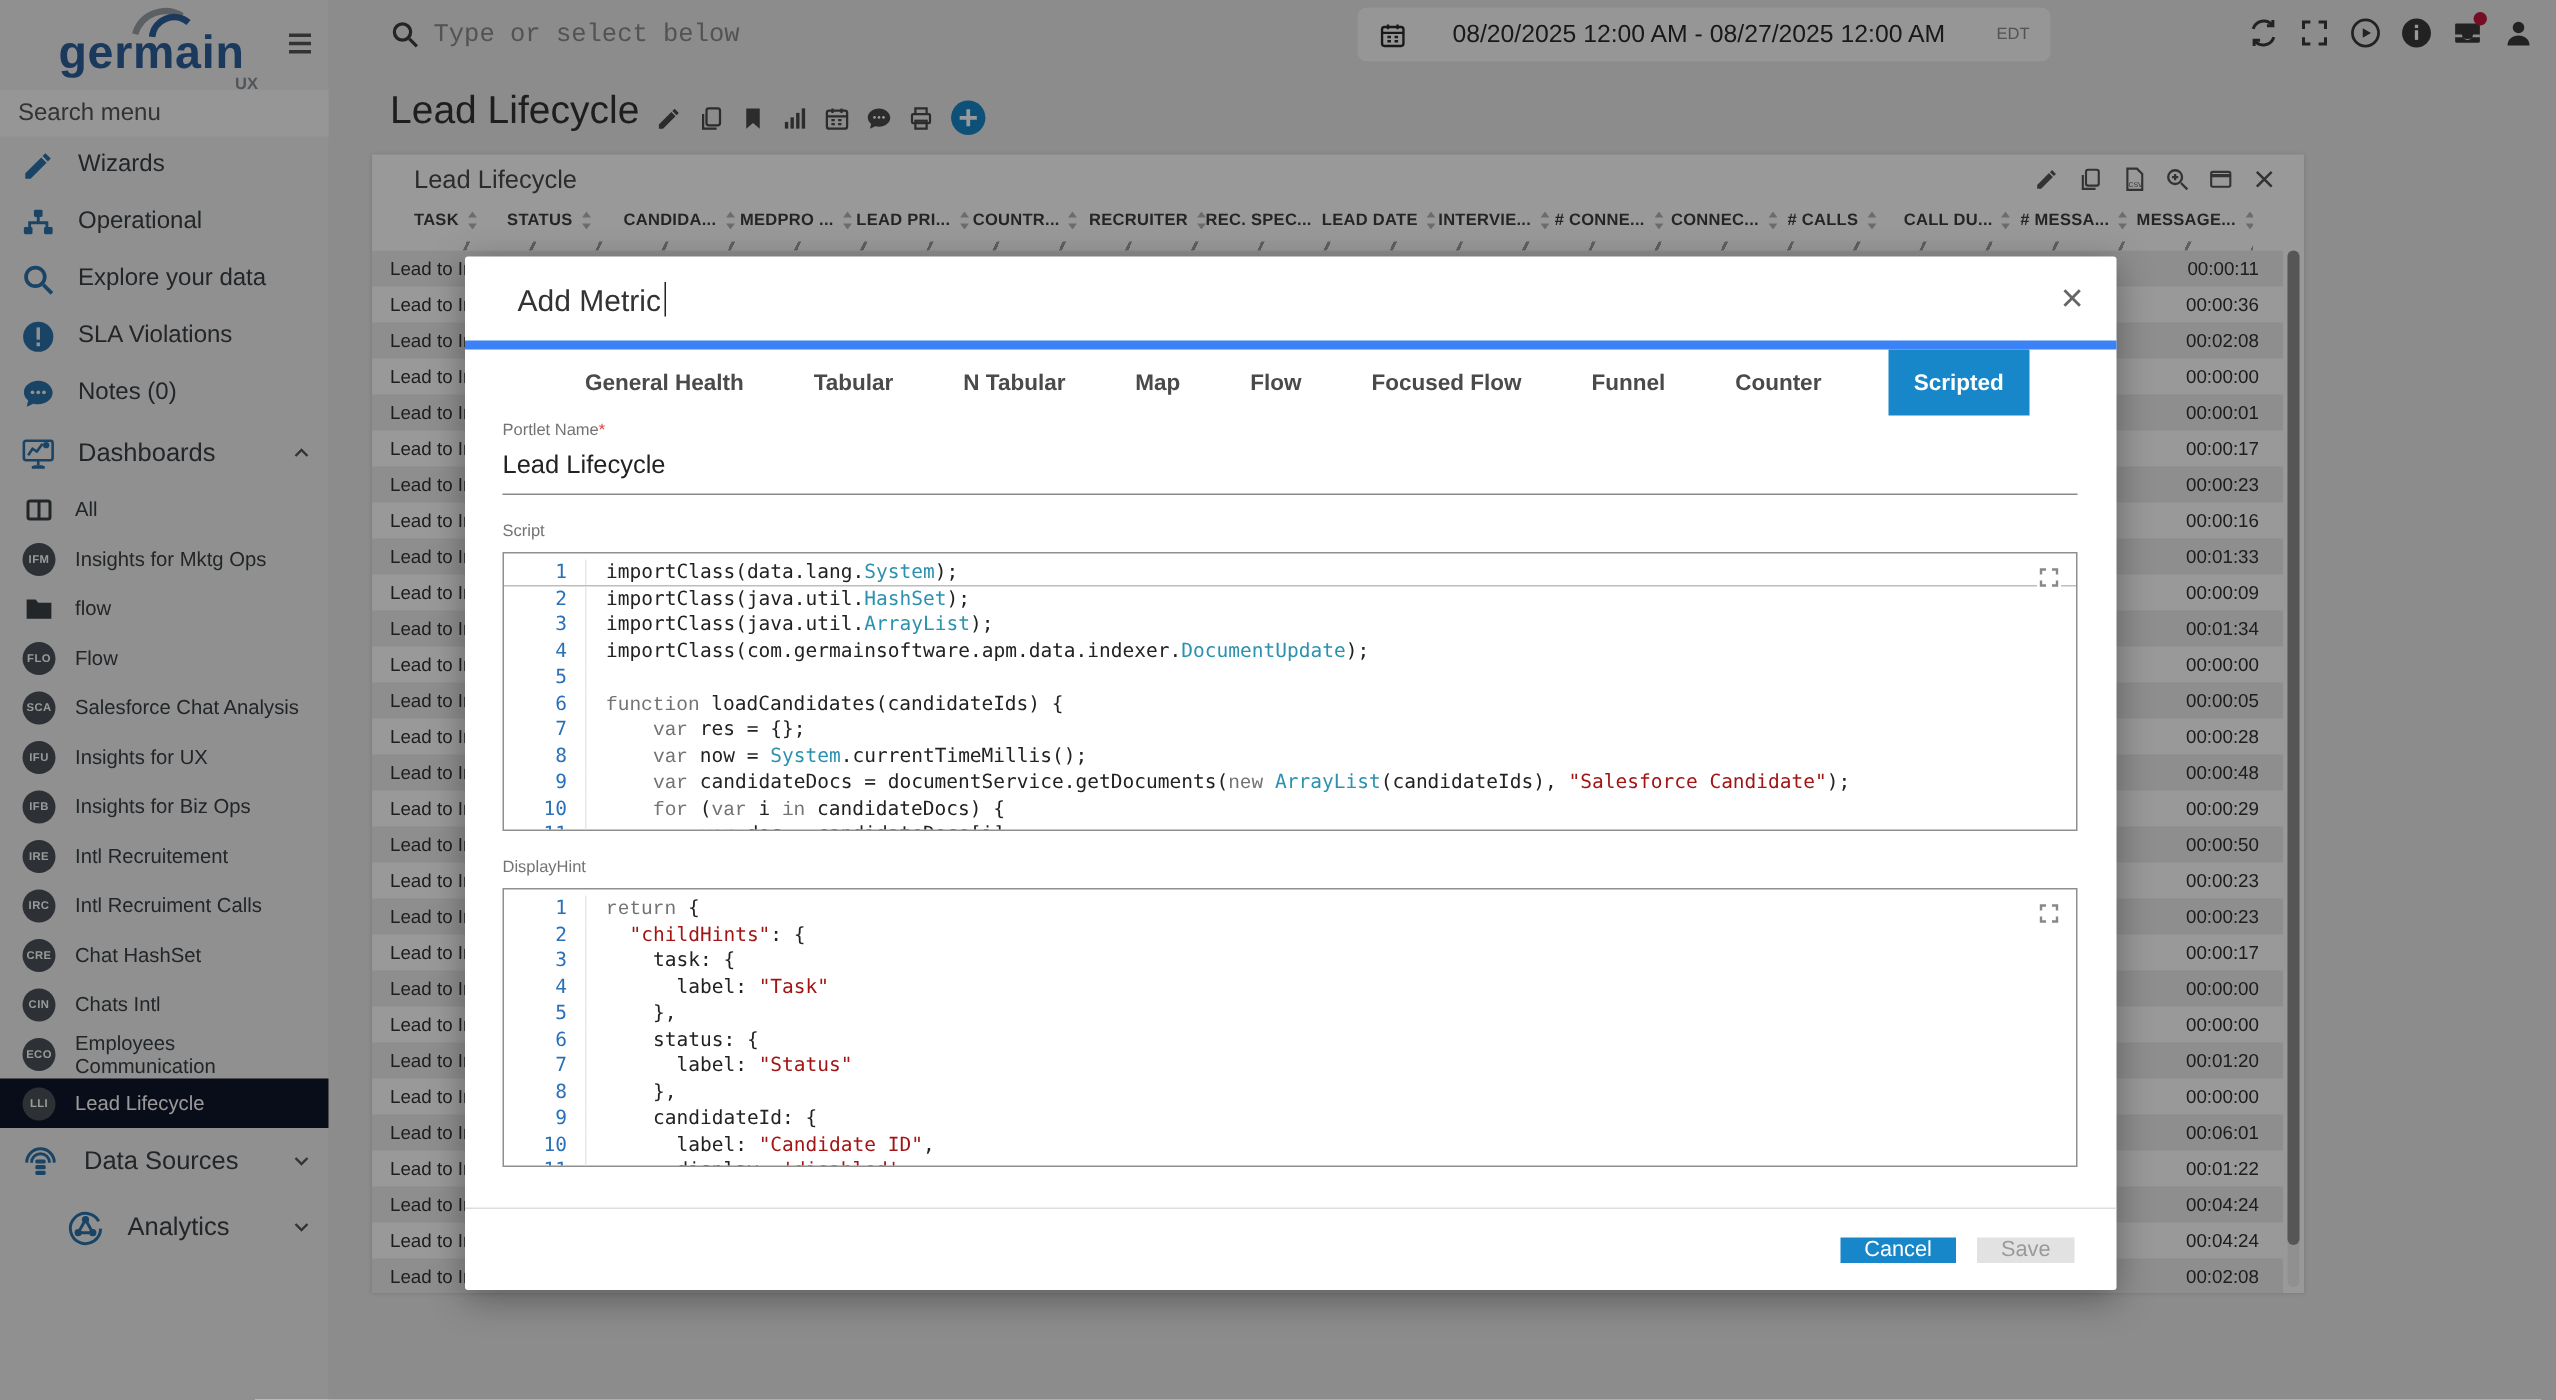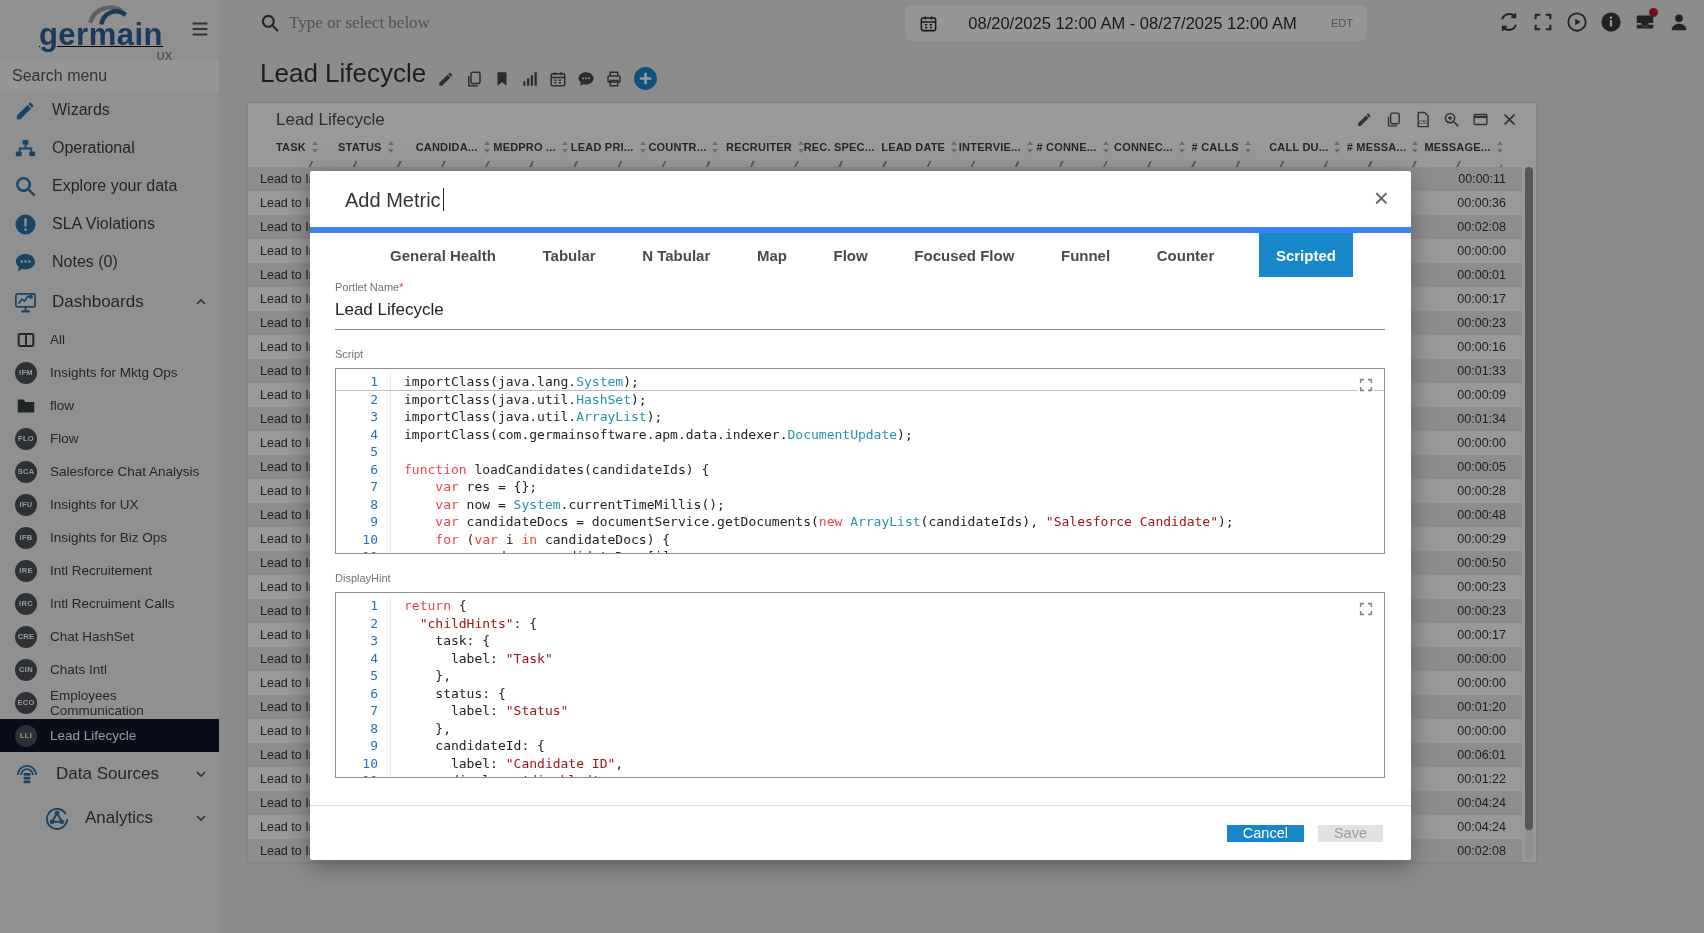--- a/index.html
+++ b/index.html
@@ -2,21 +2,21 @@
 <html><head>
 <meta charset="utf-8">
 <style>
   * { margin:0; padding:0; box-sizing:border-box; }
   html,body { width:1704px; height:933px; overflow:hidden; }
   body { font-family:"Liberation Sans", sans-serif; background:#e9e9e9; position:relative; }
 
   
   aside { position:absolute; left:0; top:0; width:219px; height:933px; background:#f0f0f0; z-index:1; }
   .logo-row { position:relative; height:60px; }
-  .logo { position:absolute; left:26px; top:6px; width:150px; text-align:center; cursor:pointer;text-decoration:underline; }
+  .logo { position:absolute; left:26px; top:6px; width:150px; text-align:center; cursor:pointer; }
   .logo .swoosh { position:absolute; left:52px; top:-4px; }
   .brand { font-size:31px; font-weight:bold; color:#2d5f9b; letter-spacing:.5px; line-height:58px; }
   .brand-sub { position:absolute; right:4px; bottom:2px; font-size:11px; font-weight:bold; color:#8a8f94; }
   .hamburger { position:absolute; right:8px; top:18px; width:22px; height:22px; color:#555; cursor:pointer; }
   .sb-search { display:block; width:219px; height:31px; border:none; outline:none; background:#fafafa; color:#555;
                font-size:16px; padding:0 12px; font-family:"Liberation Sans",sans-serif; }
   .sb-search::placeholder { color:#555; }
   .sb-item { display:flex; align-items:center; gap:15px; height:38px; padding:0 10px 0 14px; font-size:16px; color:#3a4045; cursor:pointer; }
   .sb-item.big { height:42px; font-size:17px; }
   .sb-item .ico { width:23px; height:23px; color:#2b72a8; flex:none; }
@@ -27,21 +27,21 @@
   .badge { width:22px; height:22px; border-radius:50%; background:#4b5157; color:#fff; font-size:7.5px; font-weight:bold;
            display:flex; align-items:center; justify-content:center; letter-spacing:.3px; flex:none; }
   .sb-sub.sel { background:#0f172a; color:#fff; }
   svg { display:block; width:100%; height:100%; }
 
   
   main { position:absolute; left:219px; top:0; right:0; bottom:0; }
   .topbar { position:relative; height:46px; }
   .tb-search-ico { position:absolute; left:41px; top:13px; width:20px; height:20px; color:#3c3c3c; }
   .tb-search { position:absolute; left:70px; top:5px; width:560px; height:36px; border:none; outline:none; background:transparent;
-               font-size:17px; color:#a21caf; font-family:Liberation Serif, serif; }
+               font-size:17px; color:#a21caf; font-family:Liberation Mono, monospace; }
   .tb-search::placeholder { color:#8a8a8a; }
   .datepill { position:absolute; left:686px; top:5px; width:462px; height:36px; background:#fafafa; border-radius:6px;
               display:flex; align-items:center; gap:12px; padding:0 14px; cursor:pointer;justify-content:space-between; }
   .datepill .cal { width:19px; height:19px; color:#2b2b2b; flex:none; }
   .datepill .rng { font-size:16.5px; color:#2b2b2b; white-space:nowrap; }
   .datepill .tz { font-size:11px; color:#8a8a8a; margin-left:4px; }
   .tb-icos { position:absolute; right:14px; top:11px; display:flex; gap:12px; }
   .tb-ico { width:22px; height:22px; color:#3a3a3a; cursor:pointer; position:relative; }
   .tb-ico .dot { position:absolute; right:-2px; top:-3px; width:9px; height:9px; border-radius:50%; background:#c4183c; }
 
@@ -87,21 +87,21 @@
   .tab.active { background:#1787c9; color:#fff; padding:0 17px; }
   .m-body { position:absolute; left:25px; right:26px; top:106px; }
   .flabel { font-size:11px; color:#737373; margin-top:18px; }
   .req { color:#e53935; }
   .fvalue { font-size:17px; color:#222; padding:7px 0 9px 0; border-bottom:1px solid #8a8a8a; cursor:text; }
   .editor { position:relative; border:1px solid #8f8f8f; height:186px; overflow:hidden; margin-top:8px; background:#fff; padding-top:4px; }
   .cl { display:flex; height:17.5px; font:13px "DejaVu Sans Mono", monospace; line-height:17.5px; white-space:pre; }
   .cl.u { border-bottom:1px solid #bdbdbd; }
   .cl .ln { width:54px; text-align:right; padding-right:12px; color:#2a70b8; flex:none; }
   .cl .code { flex:1; padding-left:13px; border-left:1px solid #e8e8e8; overflow:hidden; }
-  .tk-k { color:#ef4444; } .tk-c { color:#2b91af; } .tk-s { color:#a31515; } .tk-t { color:#222; }
+  .tk-k { color:#737373;font-family:Liberation Mono, monospace; } .tk-c { color:#2b91af; } .tk-s { color:#a31515; } .tk-t { color:#222; }
   .exp { position:absolute; right:10px; top:8px; width:16px; height:16px; color:#888; cursor:pointer; background:#fff; }
   .m-foot { position:absolute; left:0; right:0; bottom:0; height:55px; border-top:1px solid #ddd;
             display:flex; align-items:center; justify-content:flex-end; gap:14px; padding-right:28px; }
   .btn { height:17px; border:none; border-radius:0; font-size:14.5px; padding:0 16px; cursor:pointer; font-family:"Liberation Sans",sans-serif; }
   .btn.primary { background:#1787c9; color:#fff; }
   .btn.disabled { background:#e2e2e2; color:#9a9a9a; cursor:default; }
 </style>
 </head>
 <body>
 
@@ -749,21 +749,21 @@
       </div>
       <div class="fvalue">Lead Lifecycle</div>
 
       <div class="flabel">Script</div>
       <div class="editor" id="script-editor">
         <span class="exp">
           <svg viewBox="0 0 24 24" fill="none" stroke="currentColor" stroke-width="2.4">
               <path d="M4 9V4h5M15 4h5v5M20 15v5h-5M9 20H4v-5"></path>
             </svg>
         </span>
-      <div class="cl u"><span class="ln">1</span><span class="code"><span class="tk-t">importClass(java.lang.</span><span class="tk-c">System</span><span class="tk-t">);</span></span></div>
+      <div class="cl u"><span class="ln">1</span><span class="code"><span class="tk-t">importClass(data.lang.</span><span class="tk-c">System</span><span class="tk-t">);</span></span></div>
           <div class="cl"><span class="ln">2</span><span class="code"><span class="tk-t">importClass(java.util.</span><span class="tk-c">HashSet</span><span class="tk-t">);</span></span></div>
           <div class="cl"><span class="ln">3</span><span class="code"><span class="tk-t">importClass(java.util.</span><span class="tk-c">ArrayList</span><span class="tk-t">);</span></span></div>
           <div class="cl"><span class="ln">4</span><span class="code"><span class="tk-t">importClass(com.germainsoftware.apm.data.indexer.</span><span class="tk-c">DocumentUpdate</span><span class="tk-t">);</span></span></div>
           <div class="cl"><span class="ln">5</span><span class="code"></span></div>
           <div class="cl"><span class="ln">6</span><span class="code"><span class="tk-k">function</span><span class="tk-t"> loadCandidates(candidateIds) {</span></span></div>
           <div class="cl"><span class="ln">7</span><span class="code"><span class="tk-t">    </span><span class="tk-k">var</span><span class="tk-t"> res = {};</span></span></div>
           <div class="cl"><span class="ln">8</span><span class="code"><span class="tk-t">    </span><span class="tk-k">var</span><span class="tk-t"> now = </span><span class="tk-c">System</span><span class="tk-t">.currentTimeMillis();</span></span></div>
           <div class="cl"><span class="ln">9</span><span class="code"><span class="tk-t">    </span><span class="tk-k">var</span><span class="tk-t"> candidateDocs = documentService.getDocuments(</span><span class="tk-k">new</span><span class="tk-t"> </span><span class="tk-c">ArrayList</span><span class="tk-t">(candidateIds), </span><span class="tk-s">"Salesforce Candidate"</span><span class="tk-t">);</span></span></div>
           <div class="cl"><span class="ln">10</span><span class="code"><span class="tk-t">    </span><span class="tk-k">for</span><span class="tk-t"> (</span><span class="tk-k">var</span><span class="tk-t"> i </span><span class="tk-k">in</span><span class="tk-t"> candidateDocs) {</span></span></div>
           <div class="cl"><span class="ln">11</span><span class="code"><span class="tk-t">        </span><span class="tk-k">var</span><span class="tk-t"> doc = candidateDocs[i];</span></span></div>

